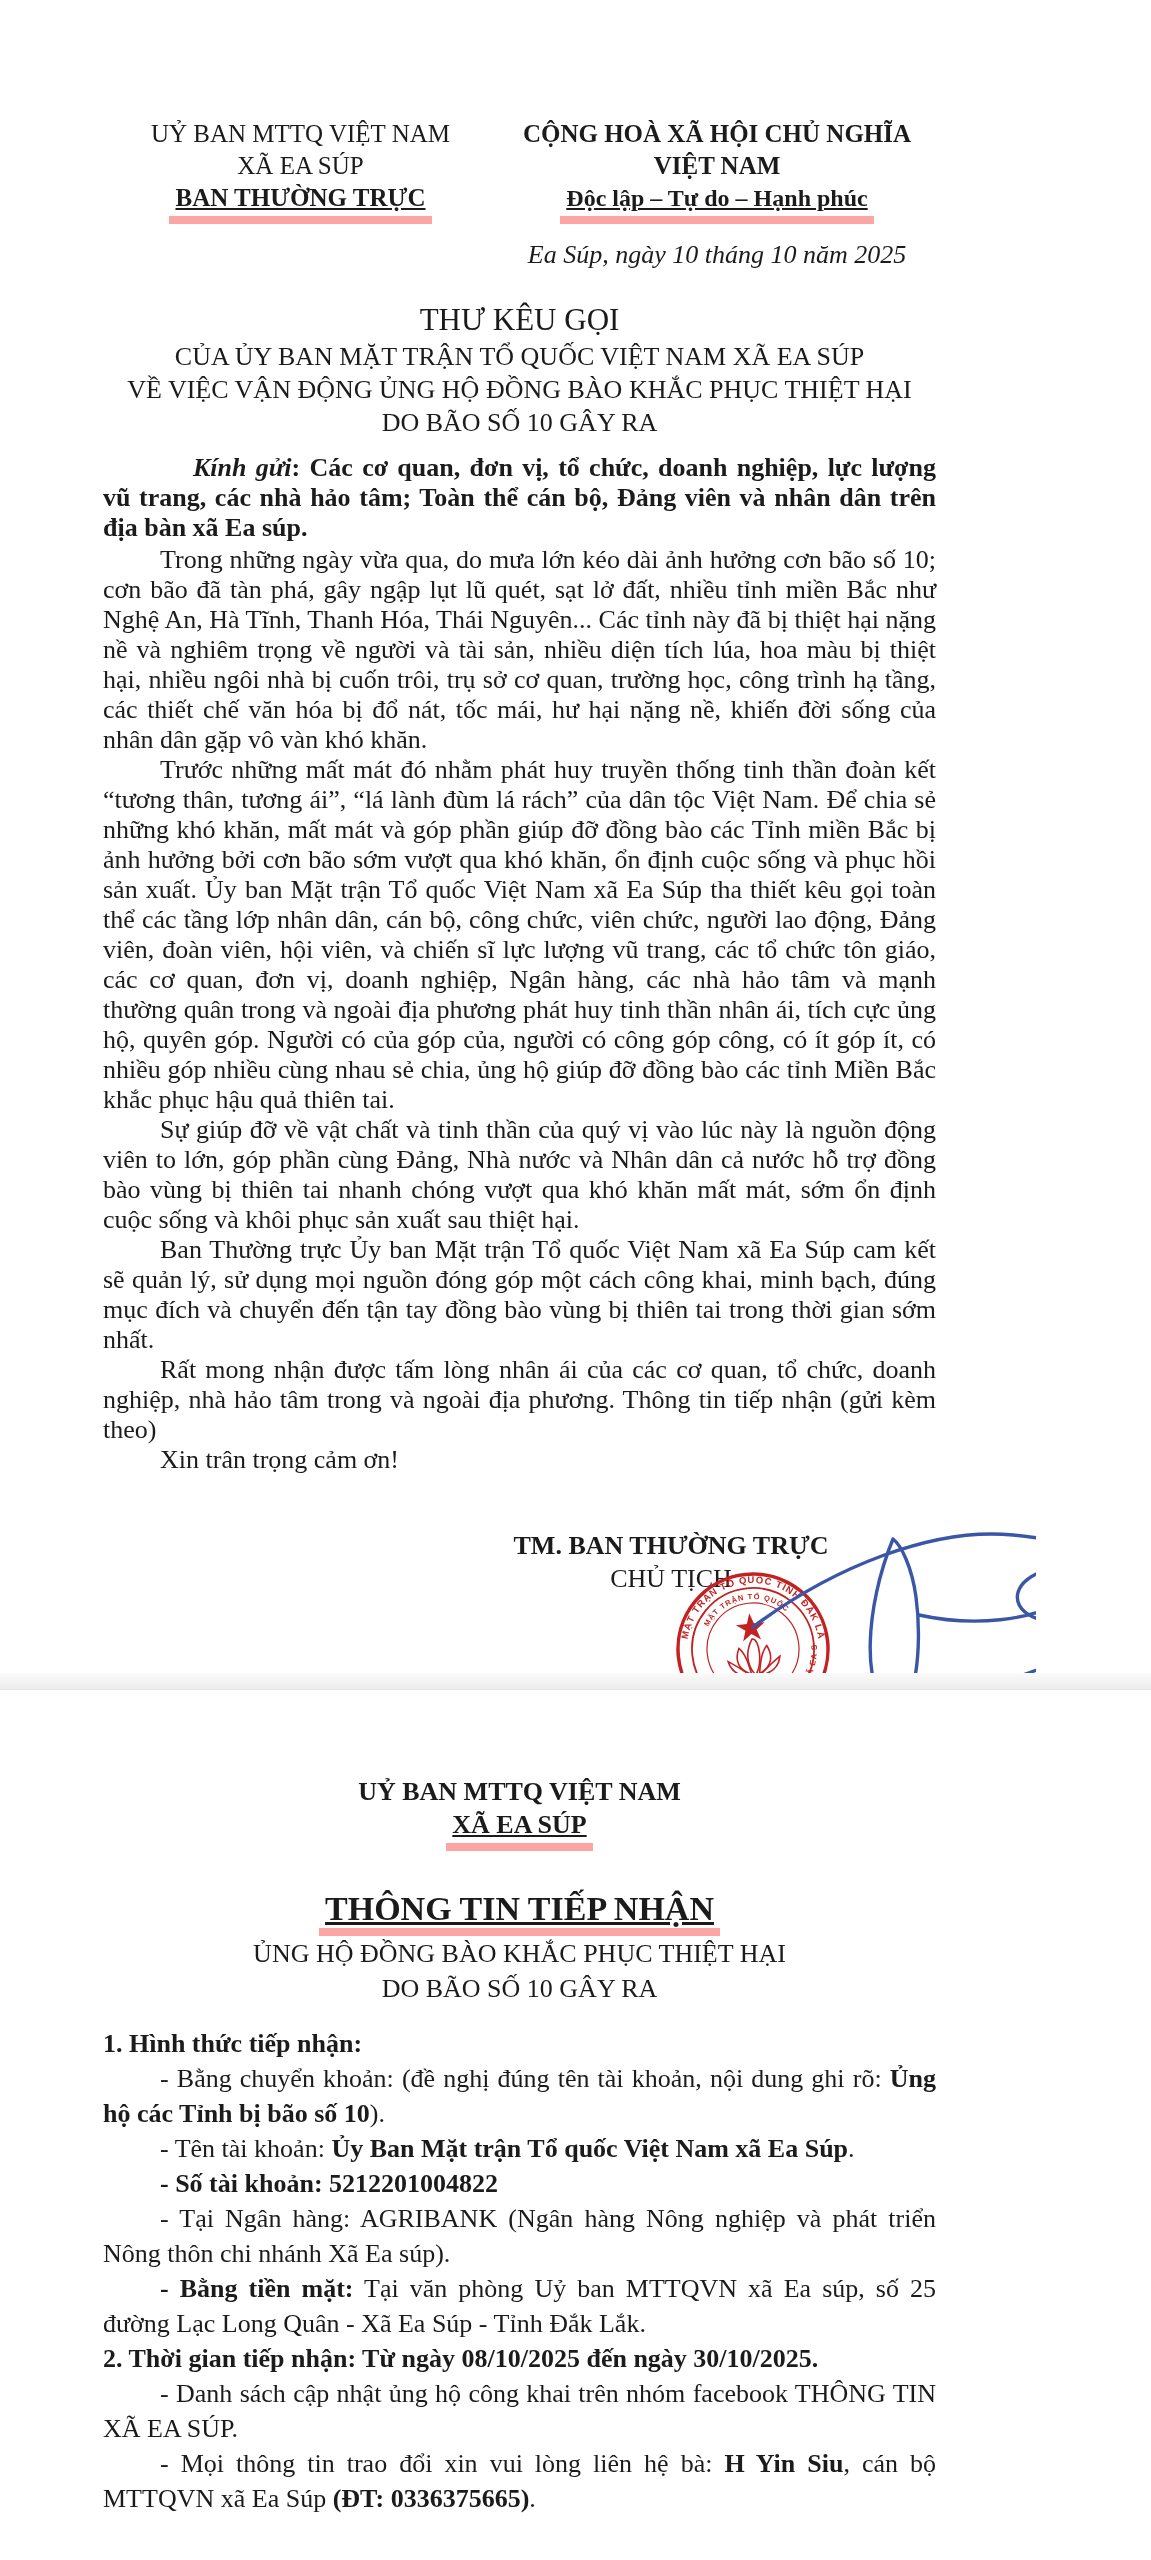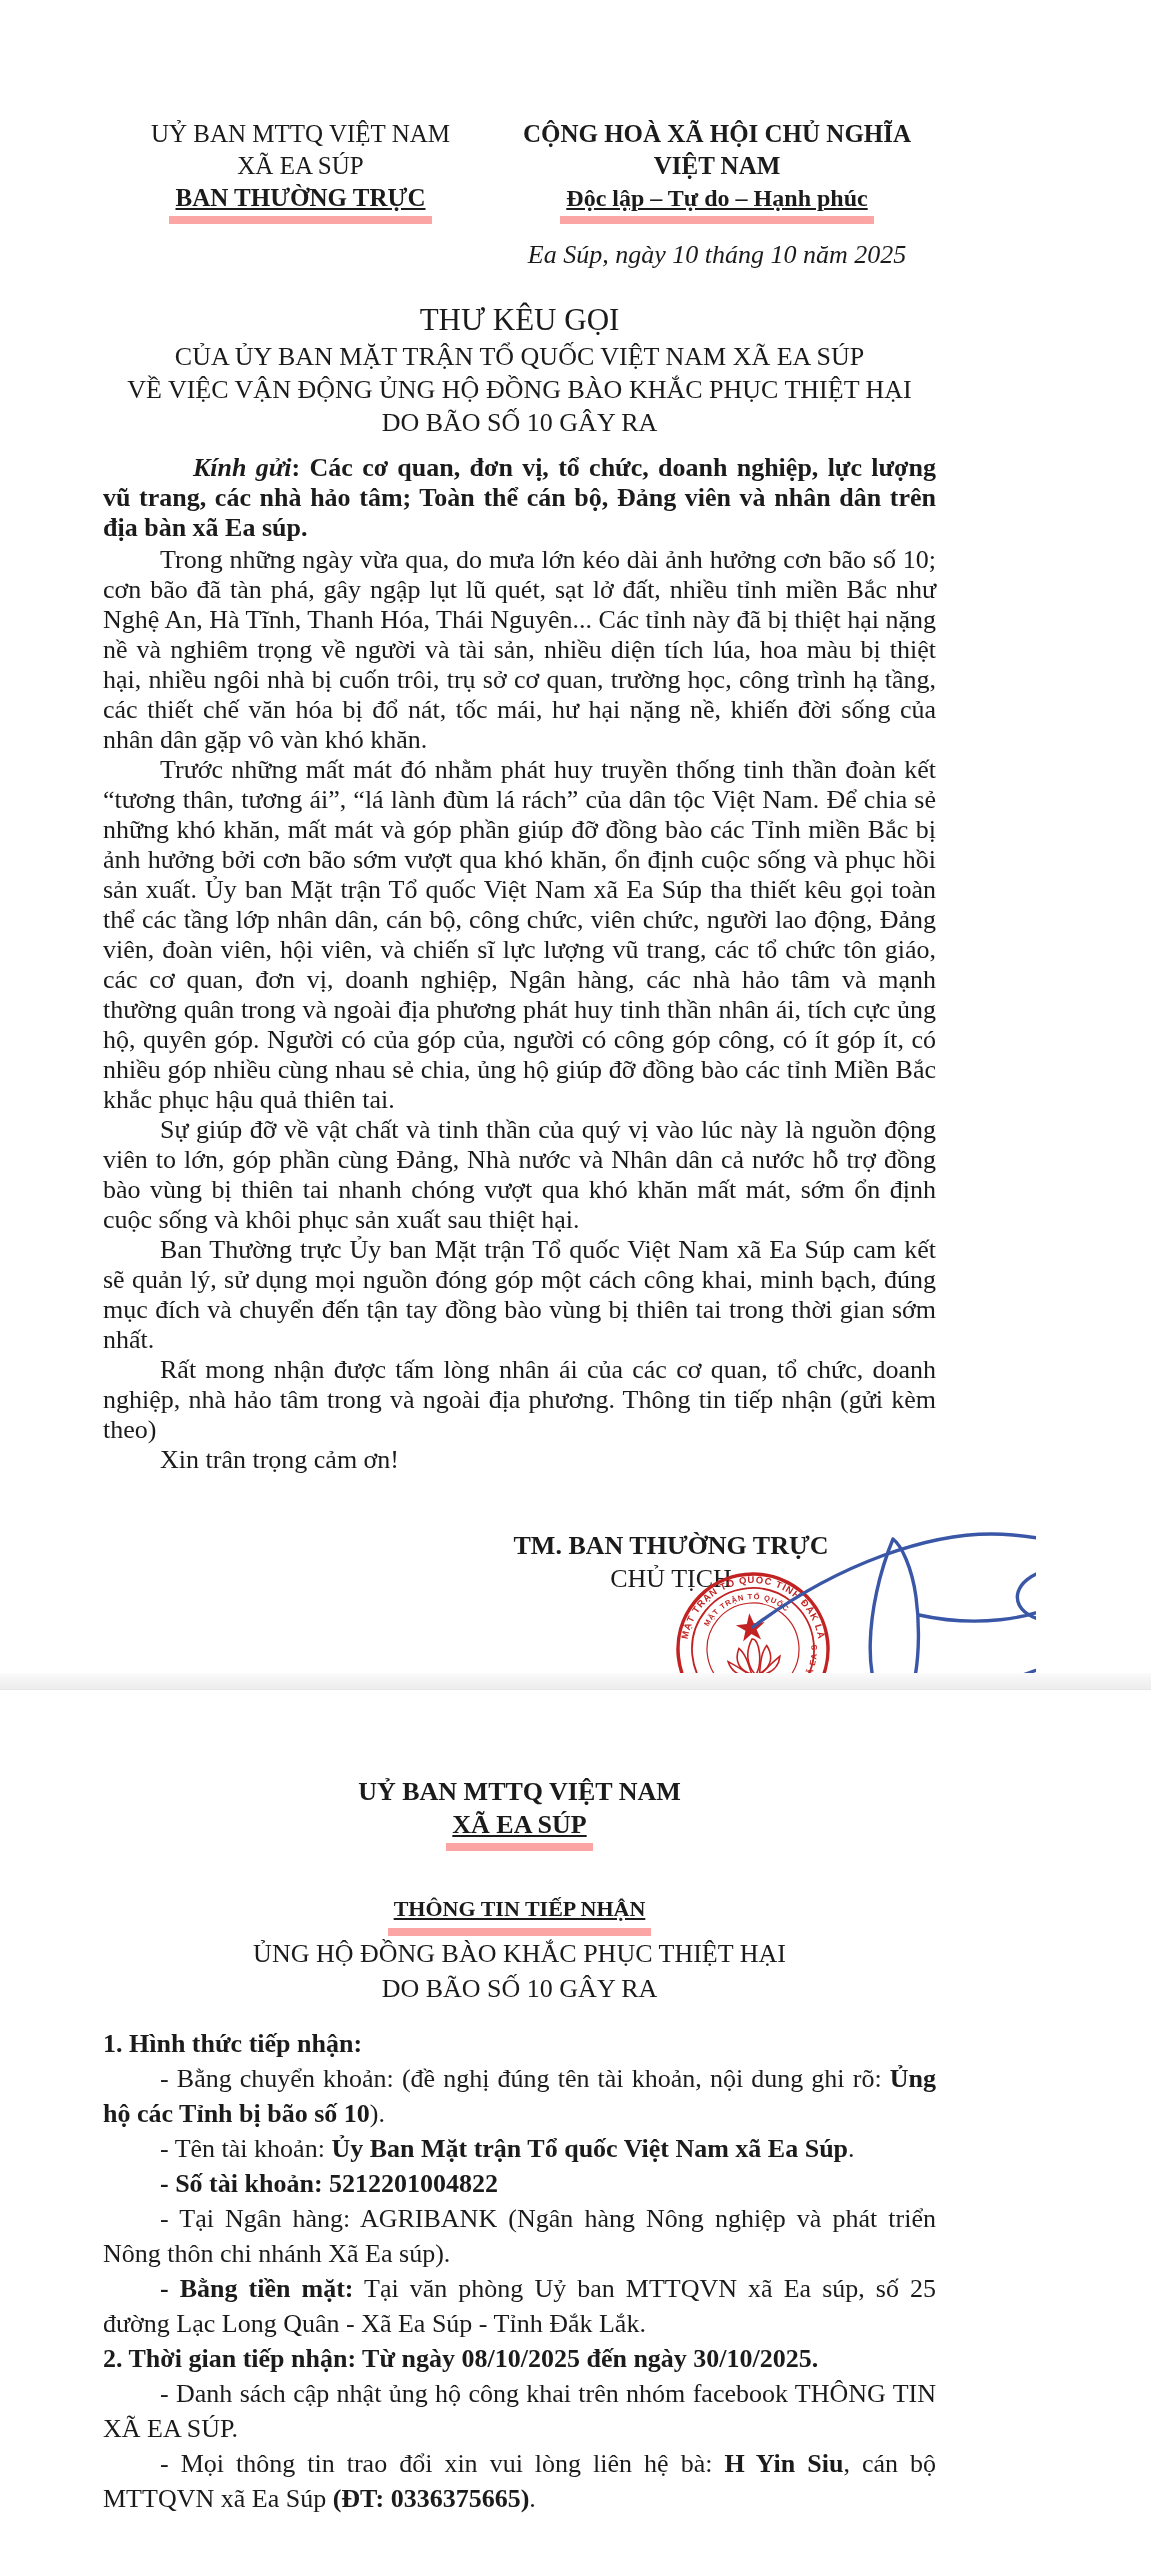--- a/index.html
+++ b/index.html
@@ -41,21 +41,21 @@
   .sig-head{position:absolute;top:52px;right:45px;width:440px;text-align:center;}
   .sig-tm{font-weight:bold;font-size:26px;line-height:33px;}
   .sig-role{font-size:26px;line-height:33px;}
   .sig-name{position:absolute;top:236px;right:120px;width:360px;text-align:center;font-weight:bold;font-size:27px;}
   .seal-svg{position:absolute;left:570px;top:92px;width:160px;height:160px;transform:rotate(-6deg);}
   .sign-svg{position:absolute;left:620px;top:10px;width:470px;height:270px;}
 
   
   .p2-org{ text-align:center;font-weight:bold;font-size:26px;line-height:33px;}
   .p2-titles{text-align:center;margin-top:40px;}
-  .p2-t1{font-weight:bold;font-size:22px;line-height:35px;}
+  .p2-t1{font-weight:bold;font-size:34px;line-height:35px;}
   .p2-t2{font-size:26px;line-height:35px;}
   .p2-body{font-size:26px;line-height:35px;text-align:justify;margin-top:20px;}
   .p2-h{font-weight:bold;margin:0;}
   .p2-item{text-indent:57px;margin:0;}
 </style>
 </head>
 <body>
 
 <div class="page page1">
 

